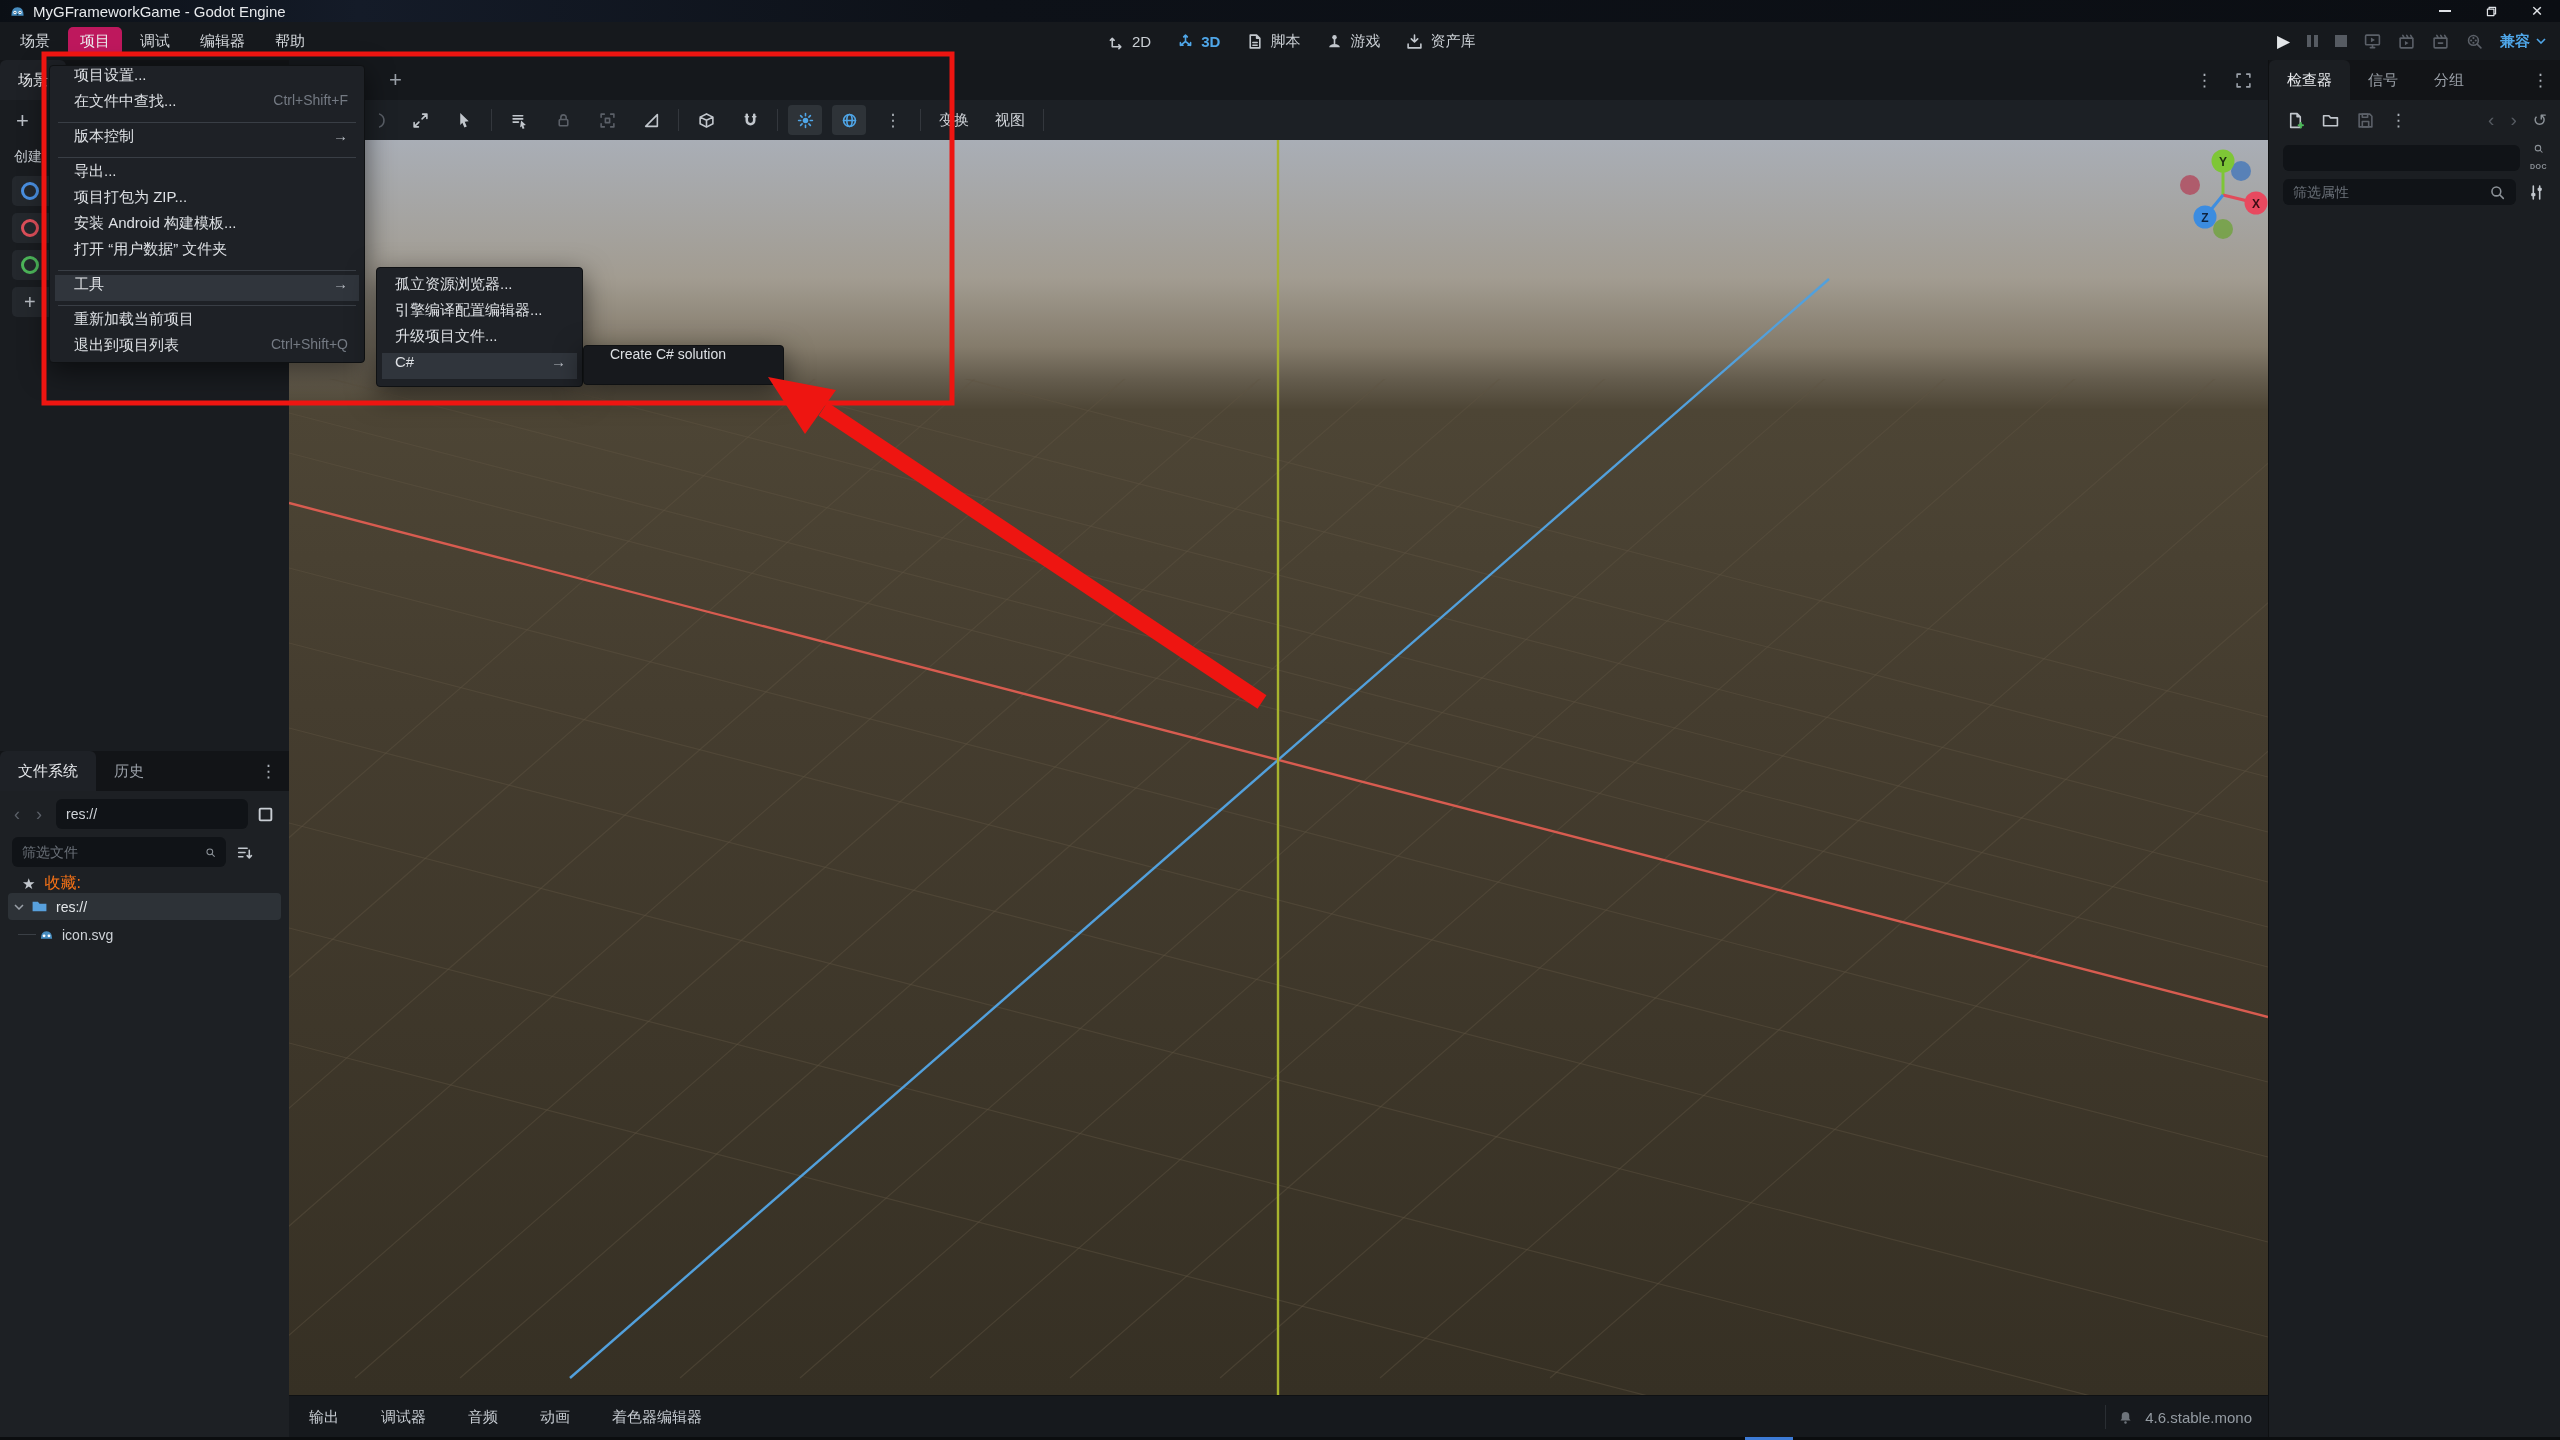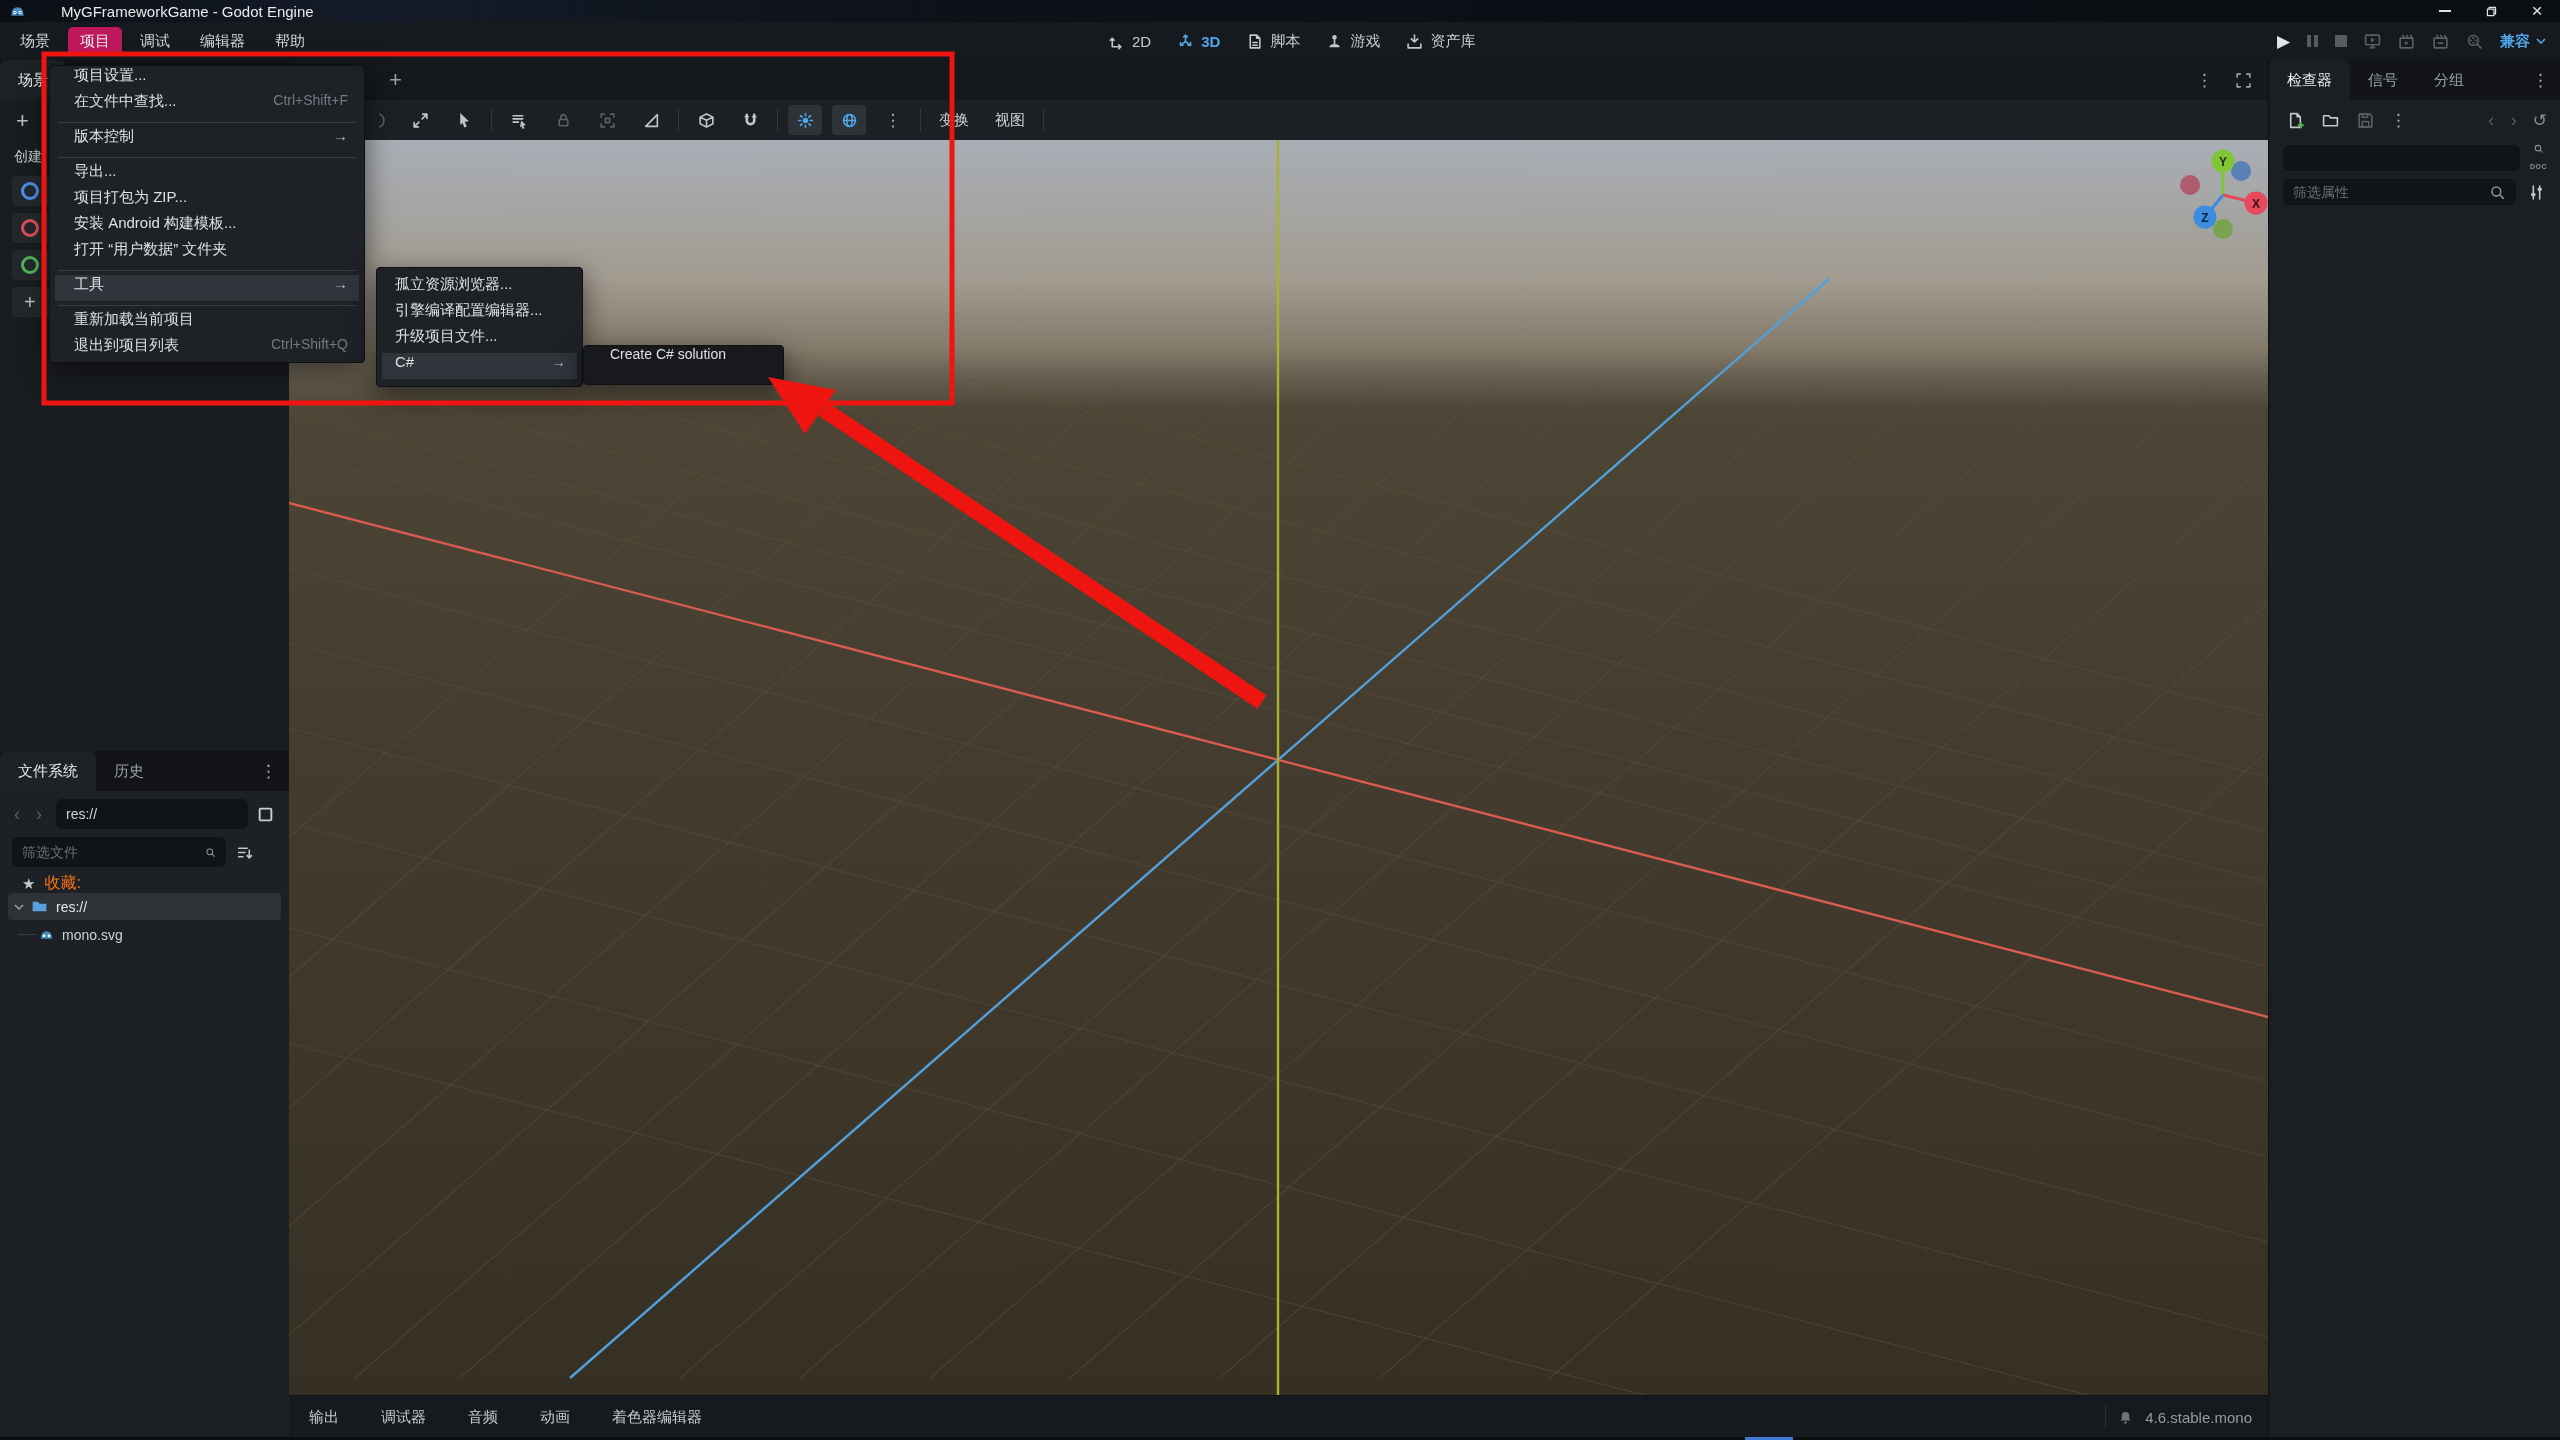--- a/index.html
+++ b/index.html
@@ -4,21 +4,21 @@
 <style>
   html,body{margin:0;padding:0;}
   body{width:2560px;height:1440px;position:relative;overflow:hidden;
        background:#16191d;font-family:"Liberation Sans",sans-serif;
        -webkit-font-smoothing:antialiased;color:#dde0e4;}
   .abs{position:absolute;}
   .flex{display:flex;align-items:center;}
 
   
   #titlebar{left:0;top:0;width:2560px;height:22px;
-    background:linear-gradient(90deg,#0b0f15 0%,#141b28 14%,#0d1118 38%,#0b0e13 100%);gap:28px;}
+    background:linear-gradient(90deg,#0b0f15 0%,#141b28 14%,#0d1118 38%,#0b0e13 100%);}
   #titlebar .t{font-size:15px;color:#e7e9ec;margin-left:8px;}
   .winbtn{width:46px;height:22px;display:flex;align-items:center;justify-content:center;color:#dfe2e6;}
 
   
   #menubar{left:0;top:22px;width:2560px;height:38px;background:#16191d;border-bottom:1px solid #101214;}
   .menu-item{font-size:15px;color:#d3d7db;padding:5px 12px;border-radius:5px;margin-right:6px;}
   .menu-item.open{background:#be185d;color:#eceef0;}
   .ws{font-size:15px;color:#c9ced3;display:flex;align-items:center;gap:7px;}
   .ws.active{color:#4fa6e8;font-weight:bold;}
 
@@ -249,21 +249,21 @@
       </svg>
     <span style="margin-left:8px;font-size:14px;color:#e3e6e9">res://</span>
   </div>
   <div class="abs flex" style="left:8px;top:170px;width:273px;height:27px">
     <span style="width:18px;height:1px;background:#3a3f45;margin-left:10px"></span>
     <svg class="ic" viewBox="0 0 16 16" style="margin-left:3px;width:15px;height:15px">
       <path d="M2 12.5 Q2 4.5 8 4.5 Q14 4.5 14 12.5 Z" fill="#478cbf"></path>
       <circle cx="5.4" cy="9.4" r="1.5" fill="#fff"></circle>
         <circle cx="10.6" cy="9.4" r="1.5" fill="#fff"></circle>
     </svg>
-    <span style="margin-left:8px;font-size:14px;color:#cfd3d8">mono.svg</span>
+    <span style="margin-left:8px;font-size:14px;color:#cfd3d8">icon.svg</span>
   </div>
 </div>
 
 <div id="scene-tabbar" class="abs flex">
   <span style="margin-left:100px;color:#9aa0a8;font-size:22px">+</span>
   <div style="margin-left:auto;margin-right:16px" class="flex">
     <span class="dots" style="margin-right:22px">⋮</span>
     <svg class="ic" viewBox="0 0 16 16">
         <path class="st" style="stroke:#9aa0a8" d="M2 5 V2 h3 M11 2 h3 v3 M14 11 v3 h-3 M5 14 H2 v-3"></path>
       </svg>

